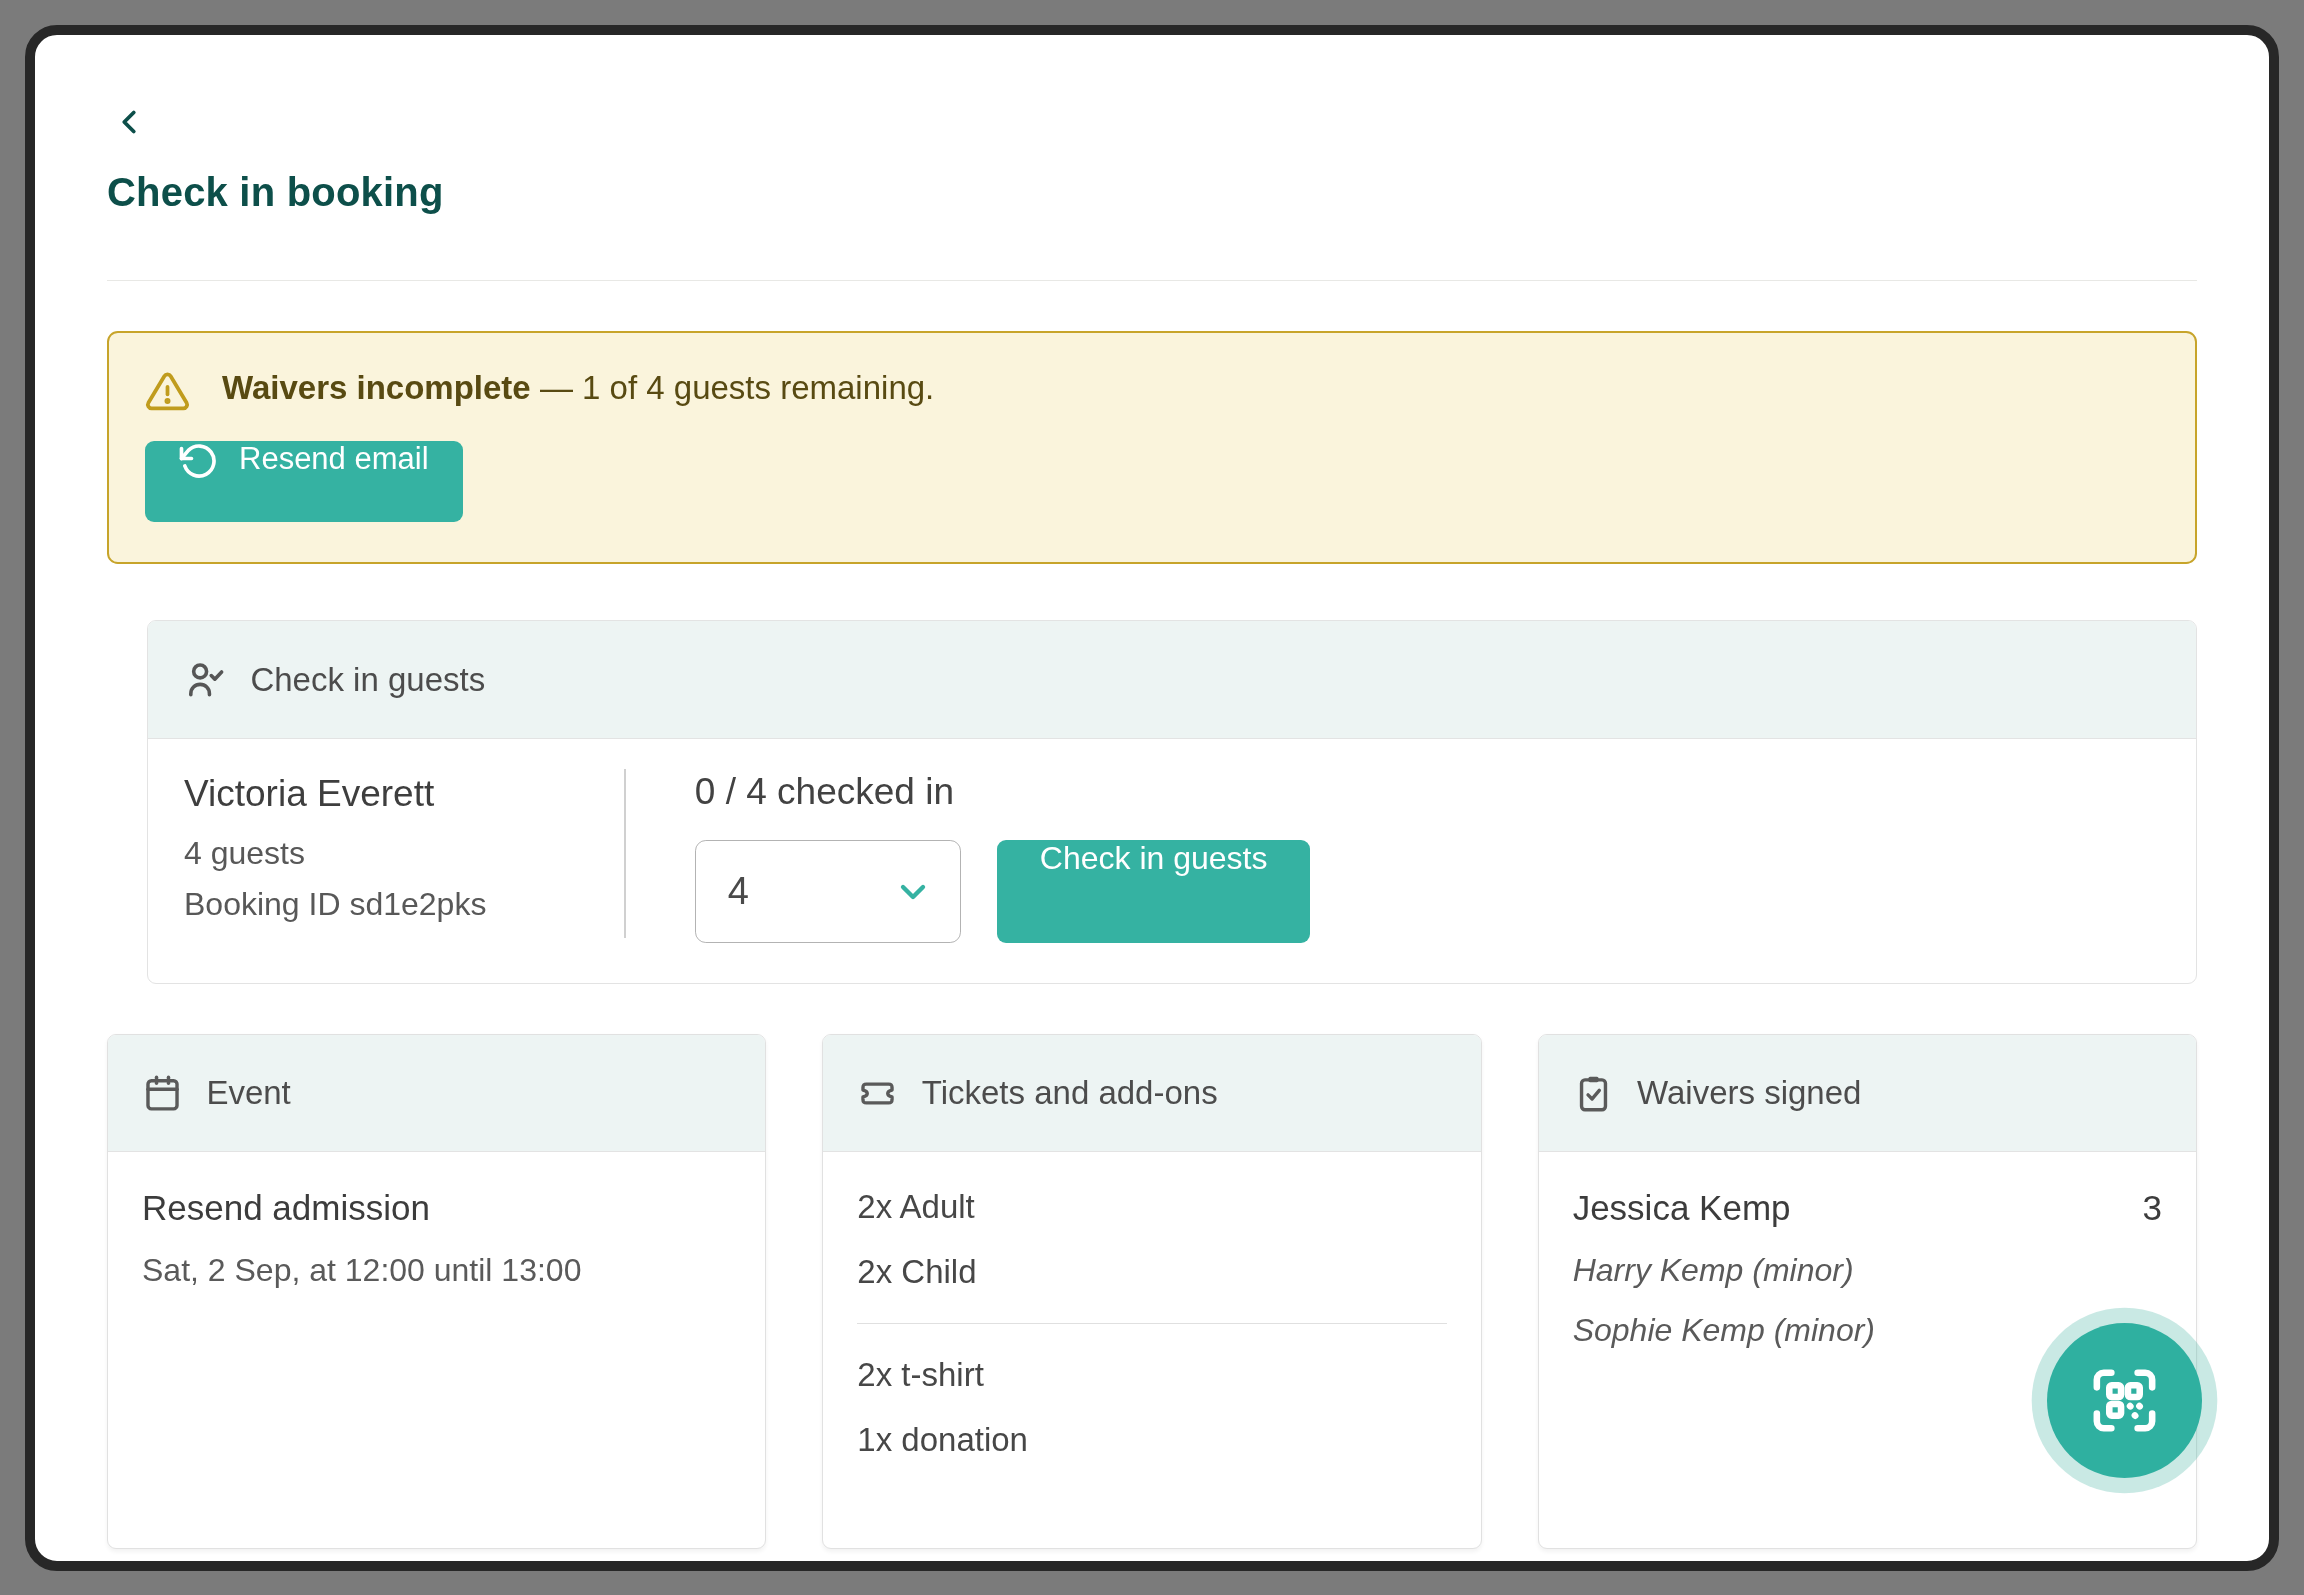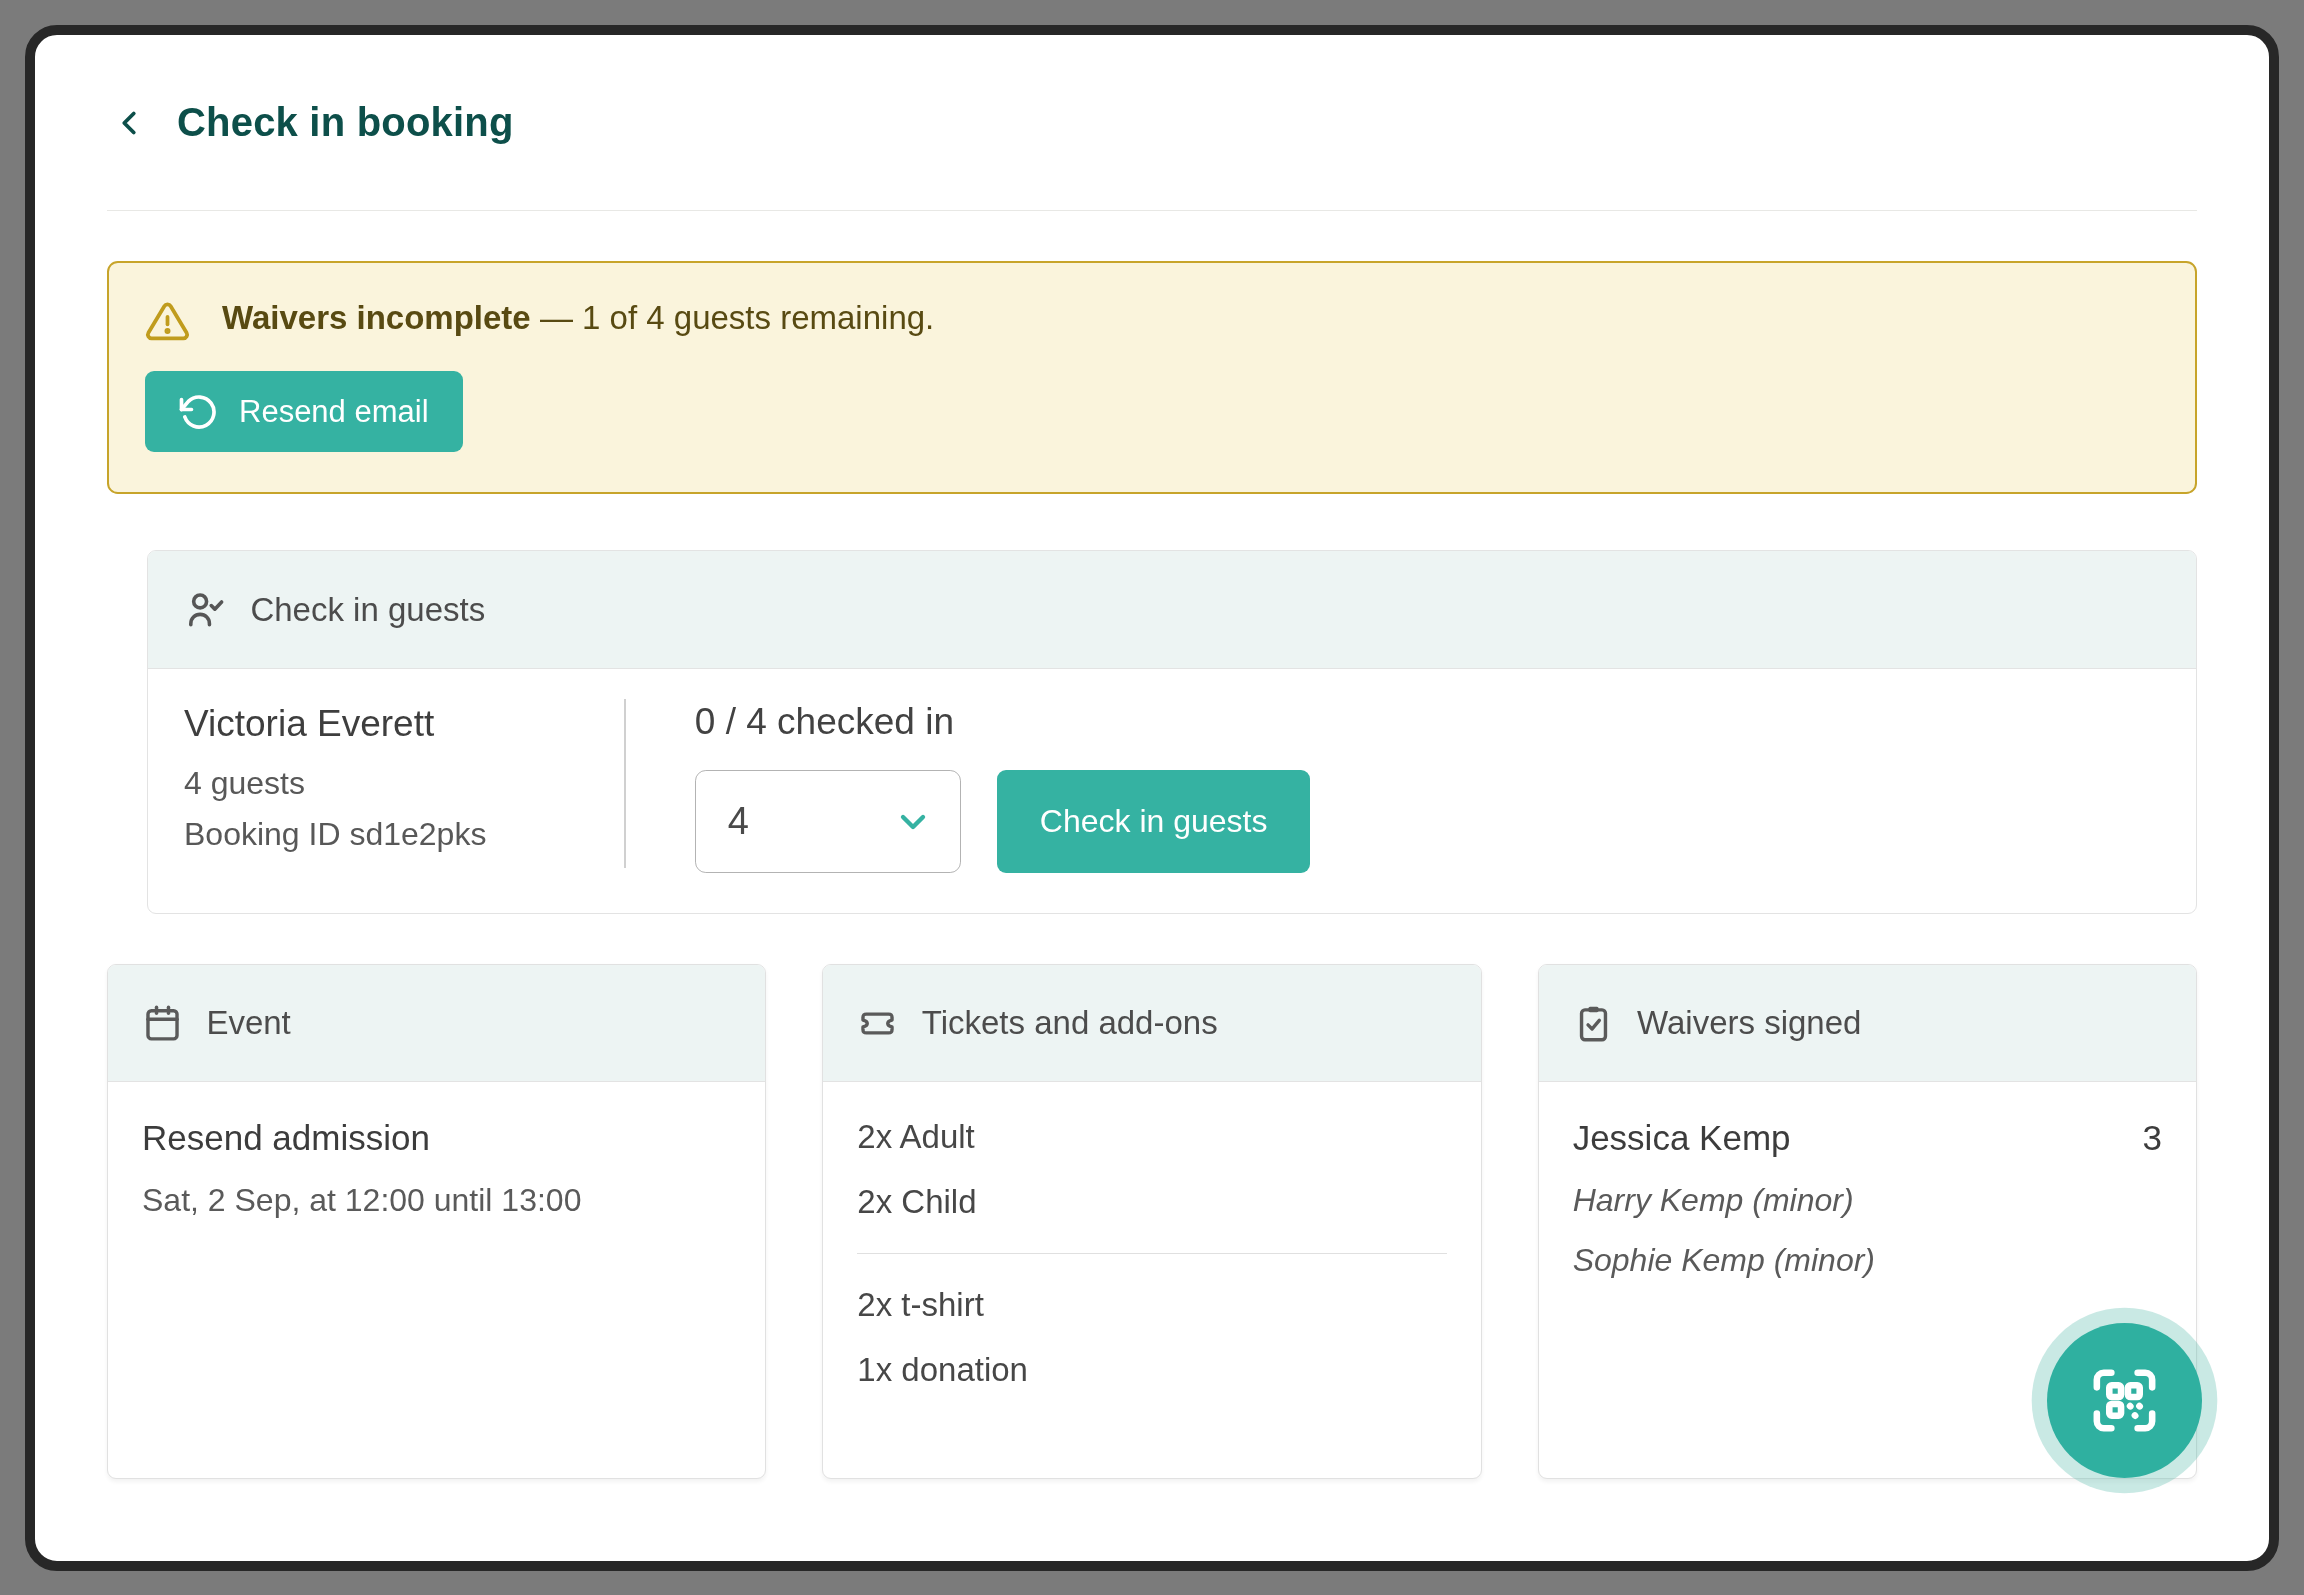--- a/index.html
+++ b/index.html
@@ -17,22 +17,23 @@
     border: 10.8px solid #272727;
     border-radius: 32px;
     overflow: hidden;
   }
   .content { padding: 0 72px; }
 
   
   .header-row {
     margin-top: 65px;
     display: flex;
-    align-items: center;
+    align-items: flex-start;
     gap: 27px;
+    flex-direction: column;
   }
   .back-btn {
     background: none; border: none; cursor: pointer;
     display: flex; align-items: center; justify-content: center;
     width: 43px; height: 43px; color: #0d4f4a;
   }
   .page-title {
     font-size: 40px;
     font-weight: 700;
     color: #0d4f4a;
@@ -52,21 +53,21 @@
     border-radius: 10.8px;
     padding: 36px 36px 40px 36px;
   }
   .banner-row {
     display: flex; align-items: flex-start; gap: 32px;
   }
   .banner-icon { color: #c09c1d; flex: 0 0 auto; display: flex; }
   .banner-text { font-size: 33px; color: #584a12; }
   .banner-text .bold { font-weight: 700; }
   .btn {
-    display: inline-flex; align-items: center; justify-content: center;
+    display: inline-flex; align-items: flex-start; justify-content: center;
     gap: 20px;
     background: #35b2a2;
     color: #ffffff;
     border: none;
     border-radius: 9px;
     cursor: pointer;
     font-family: "Liberation Sans", sans-serif;
   }
   .resend-btn {
     margin-top: 27px;

